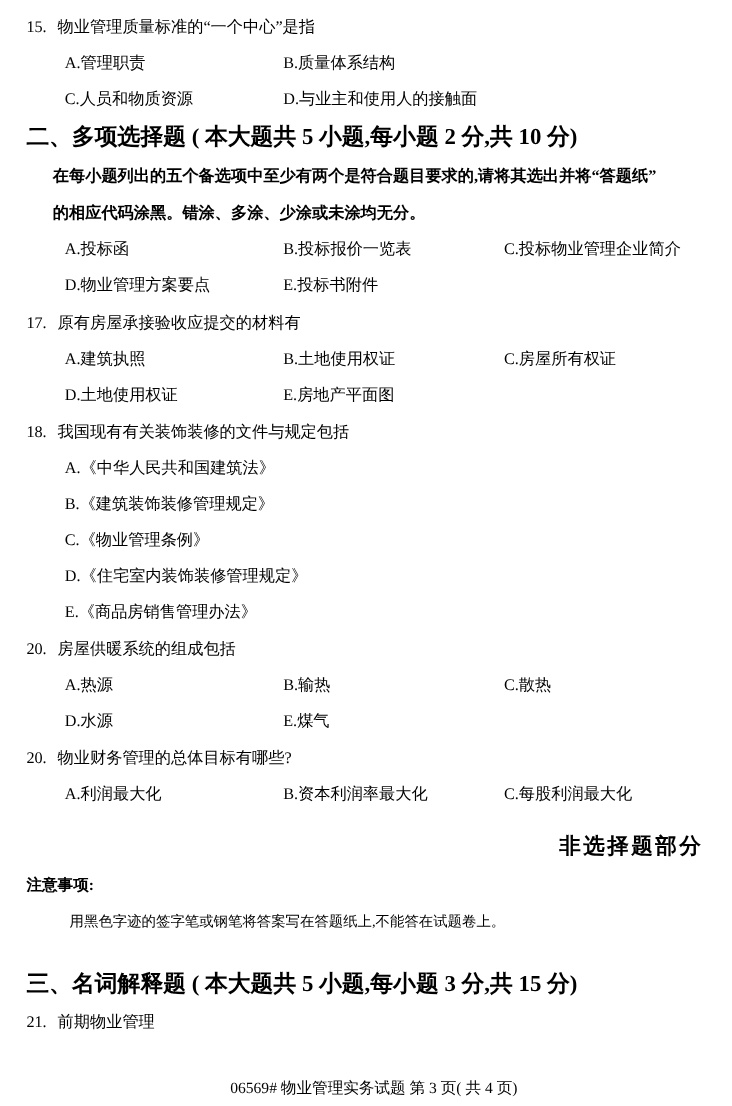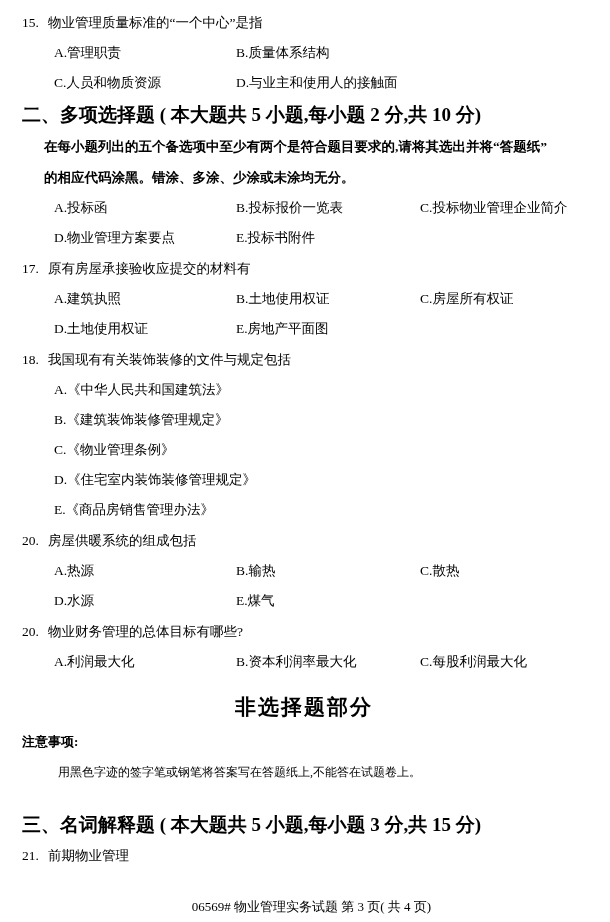--- a/index.html
+++ b/index.html
@@ -61,22 +61,22 @@
   }
   .section-note {
     font-size: 13.5px;
     font-weight: bold;
     line-height: 31px;
     padding-left: 22px;
     white-space: nowrap;
     font-family: Liberation Serif, serif;
   }
   .big-title {
-    text-align: center;
-    font-size: 21px;
+    text-align: right;
+    font-size: 18px;
     font-weight: bold;
     letter-spacing: 2px;
     margin-top: 16px;
     margin-bottom: 6px;
   }
   .notice-title {
     font-size: 13px;
     font-weight: bold;
     line-height: 30px;
   }

